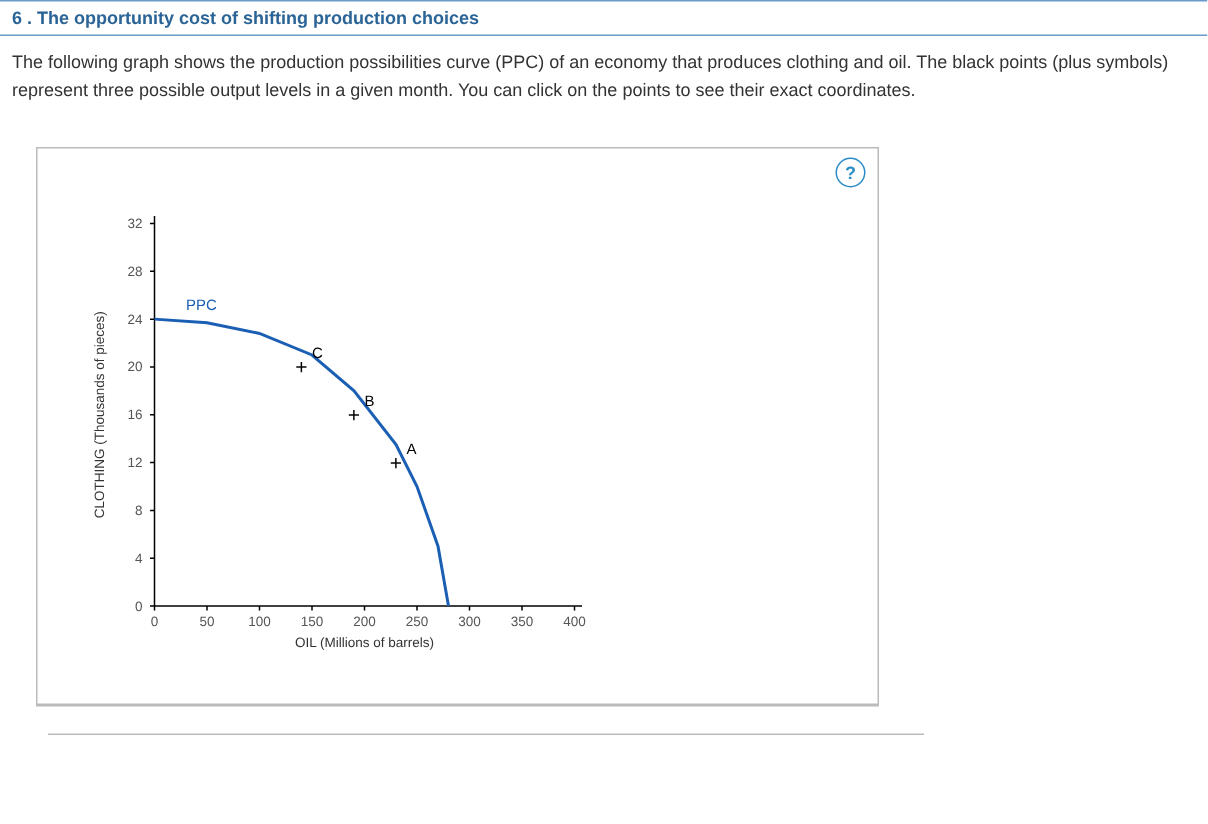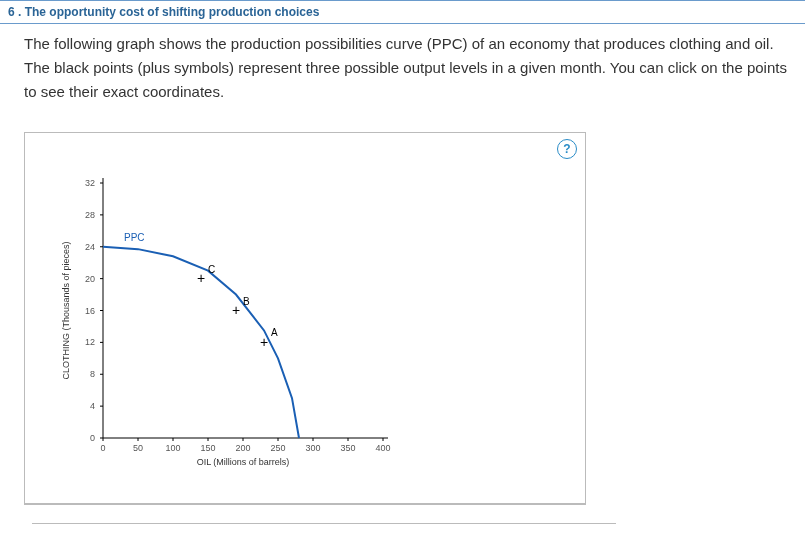--- a/index.html
+++ b/index.html
@@ -14,22 +14,22 @@
     border-top: 1px solid #6a9bcc;
     border-bottom: 1px solid #6a9bcc;
     padding: 4px 8px;
   }
   .top-bar .title {
     color: #2a6496;
     font-weight: bold;
     font-size: 12px;
   }
   .desc {
-    padding: 8px 8px 12px 24px;
-    font-size: 15px;
+    padding: 8px 8px 12px 8px;
+    font-size: 12px;
     line-height: 1.6;
     color: #333;
   }
   .panel-wrap {
     padding: 16px 0 0 24px;
     width: 600px;
   }
   .panel {
     border: 1px solid #bbb;
     border-bottom: 2px solid #bbb;

